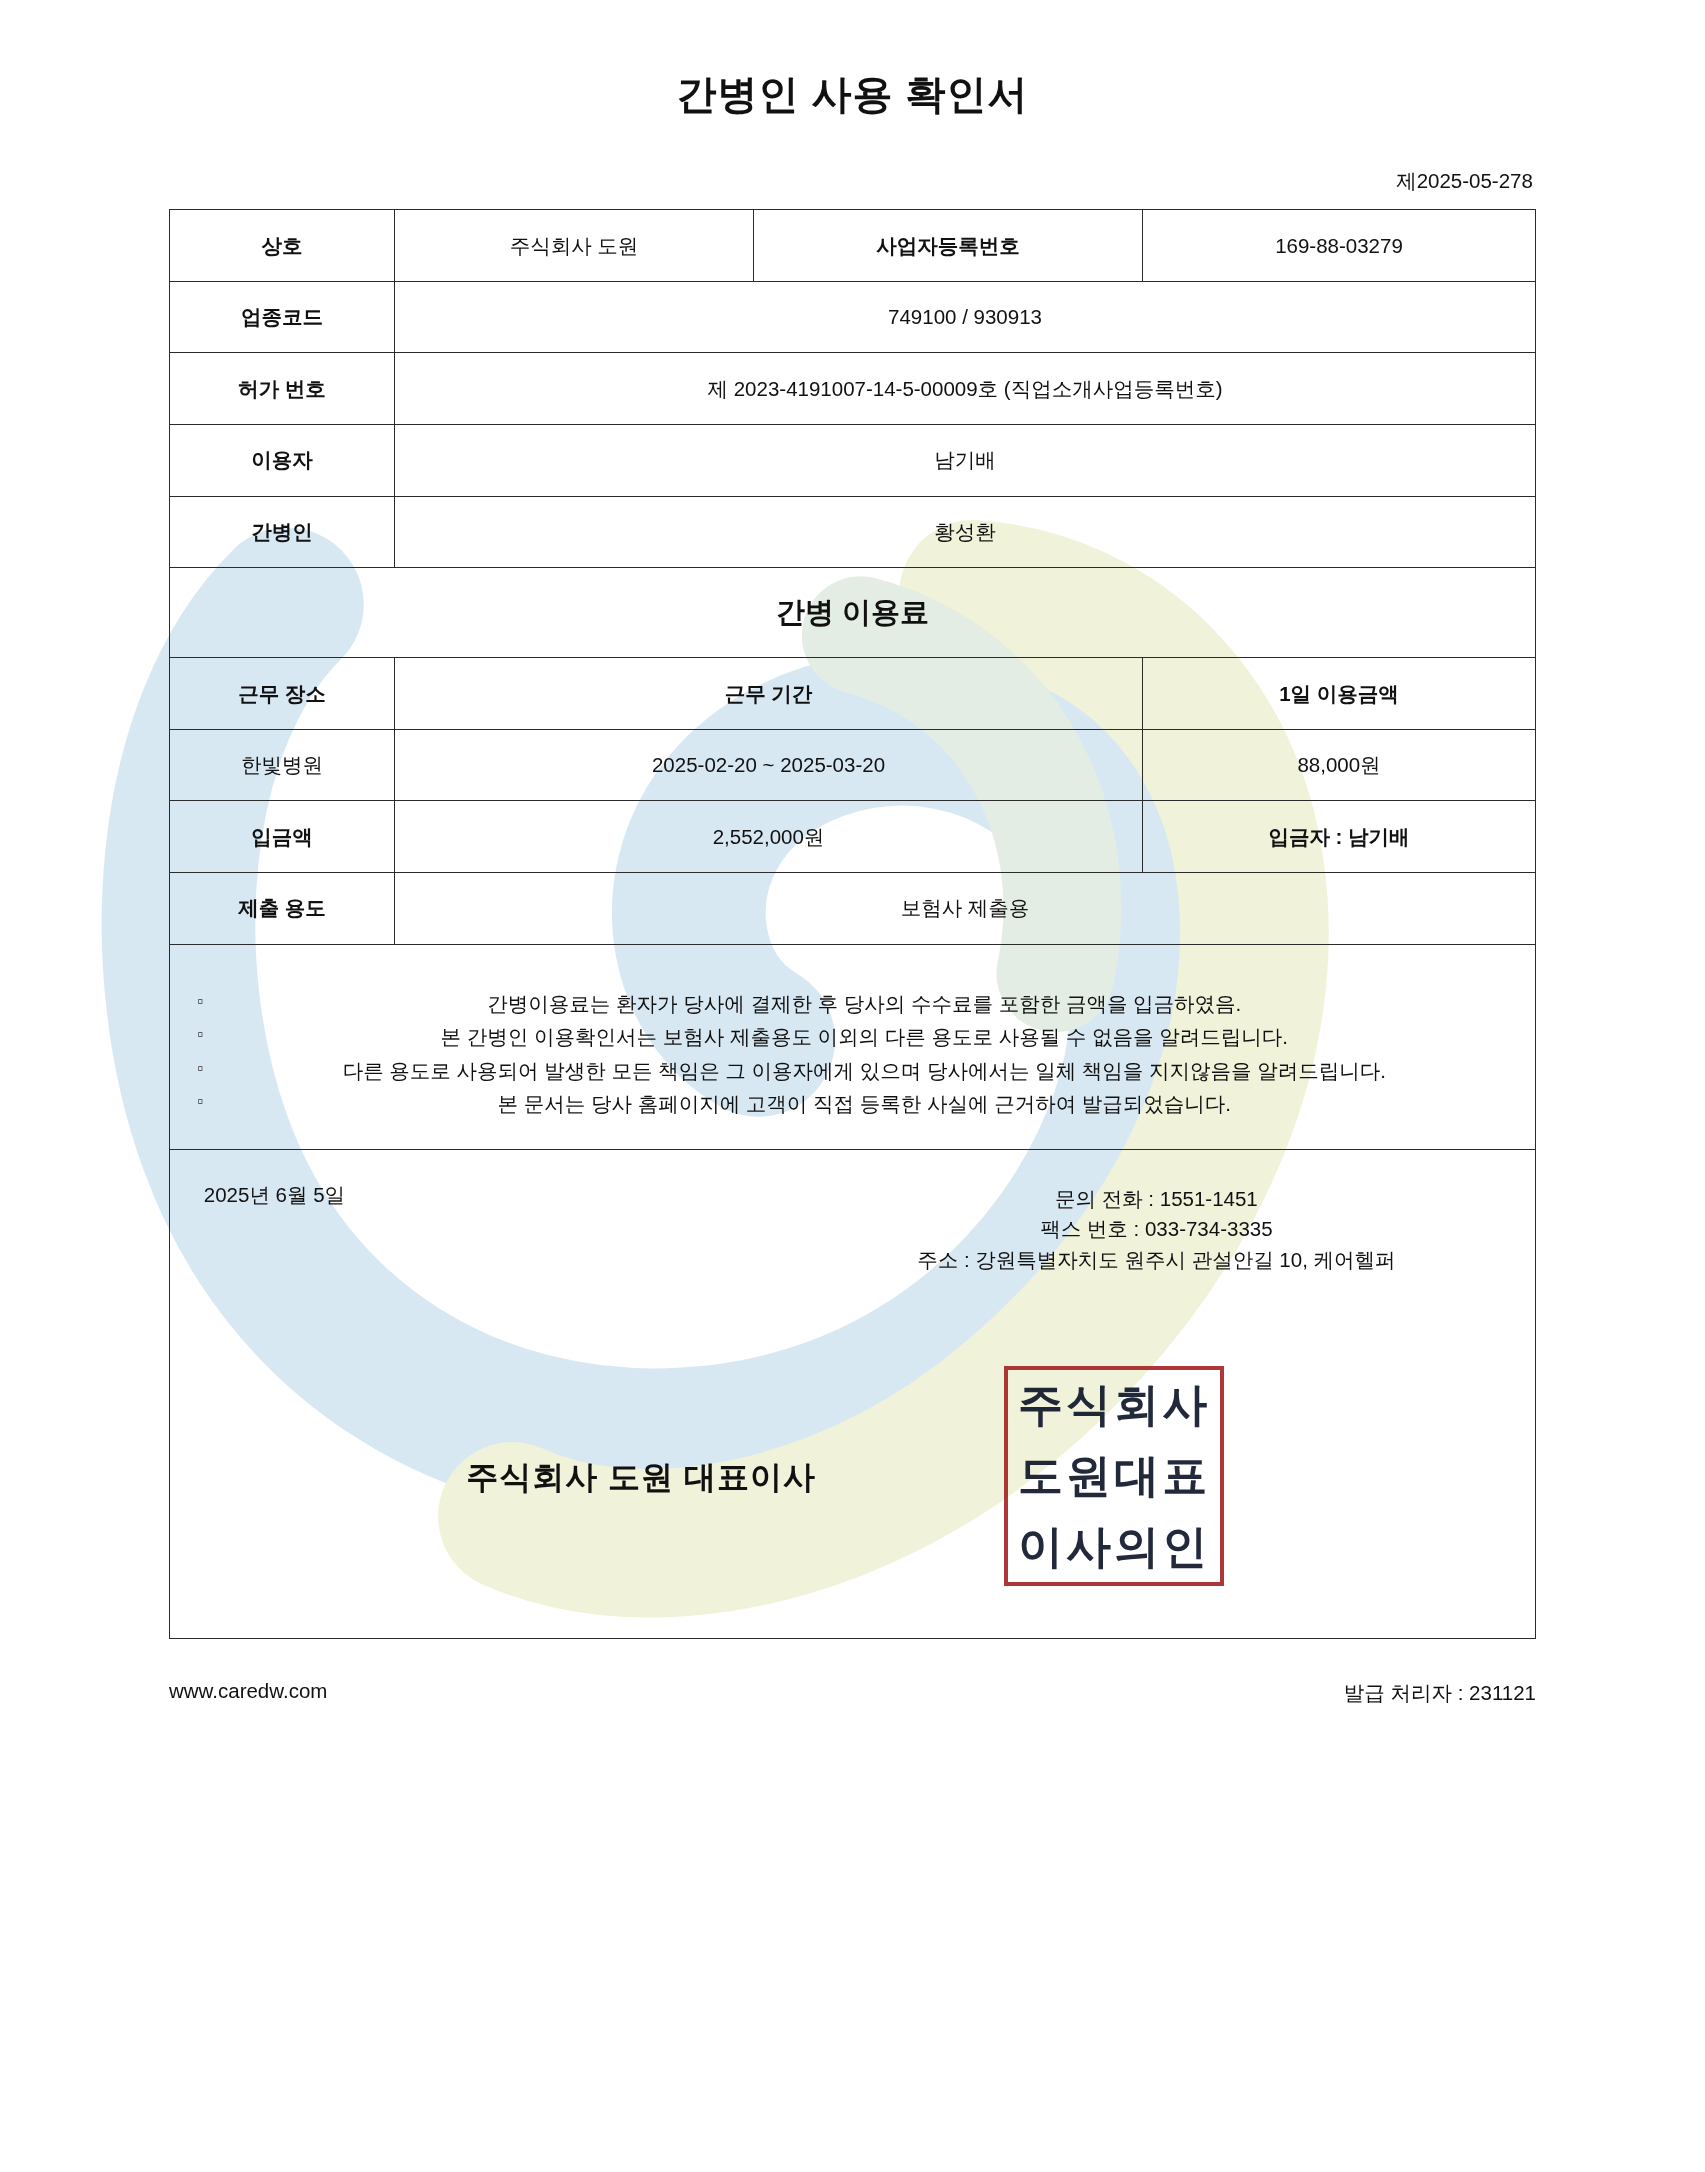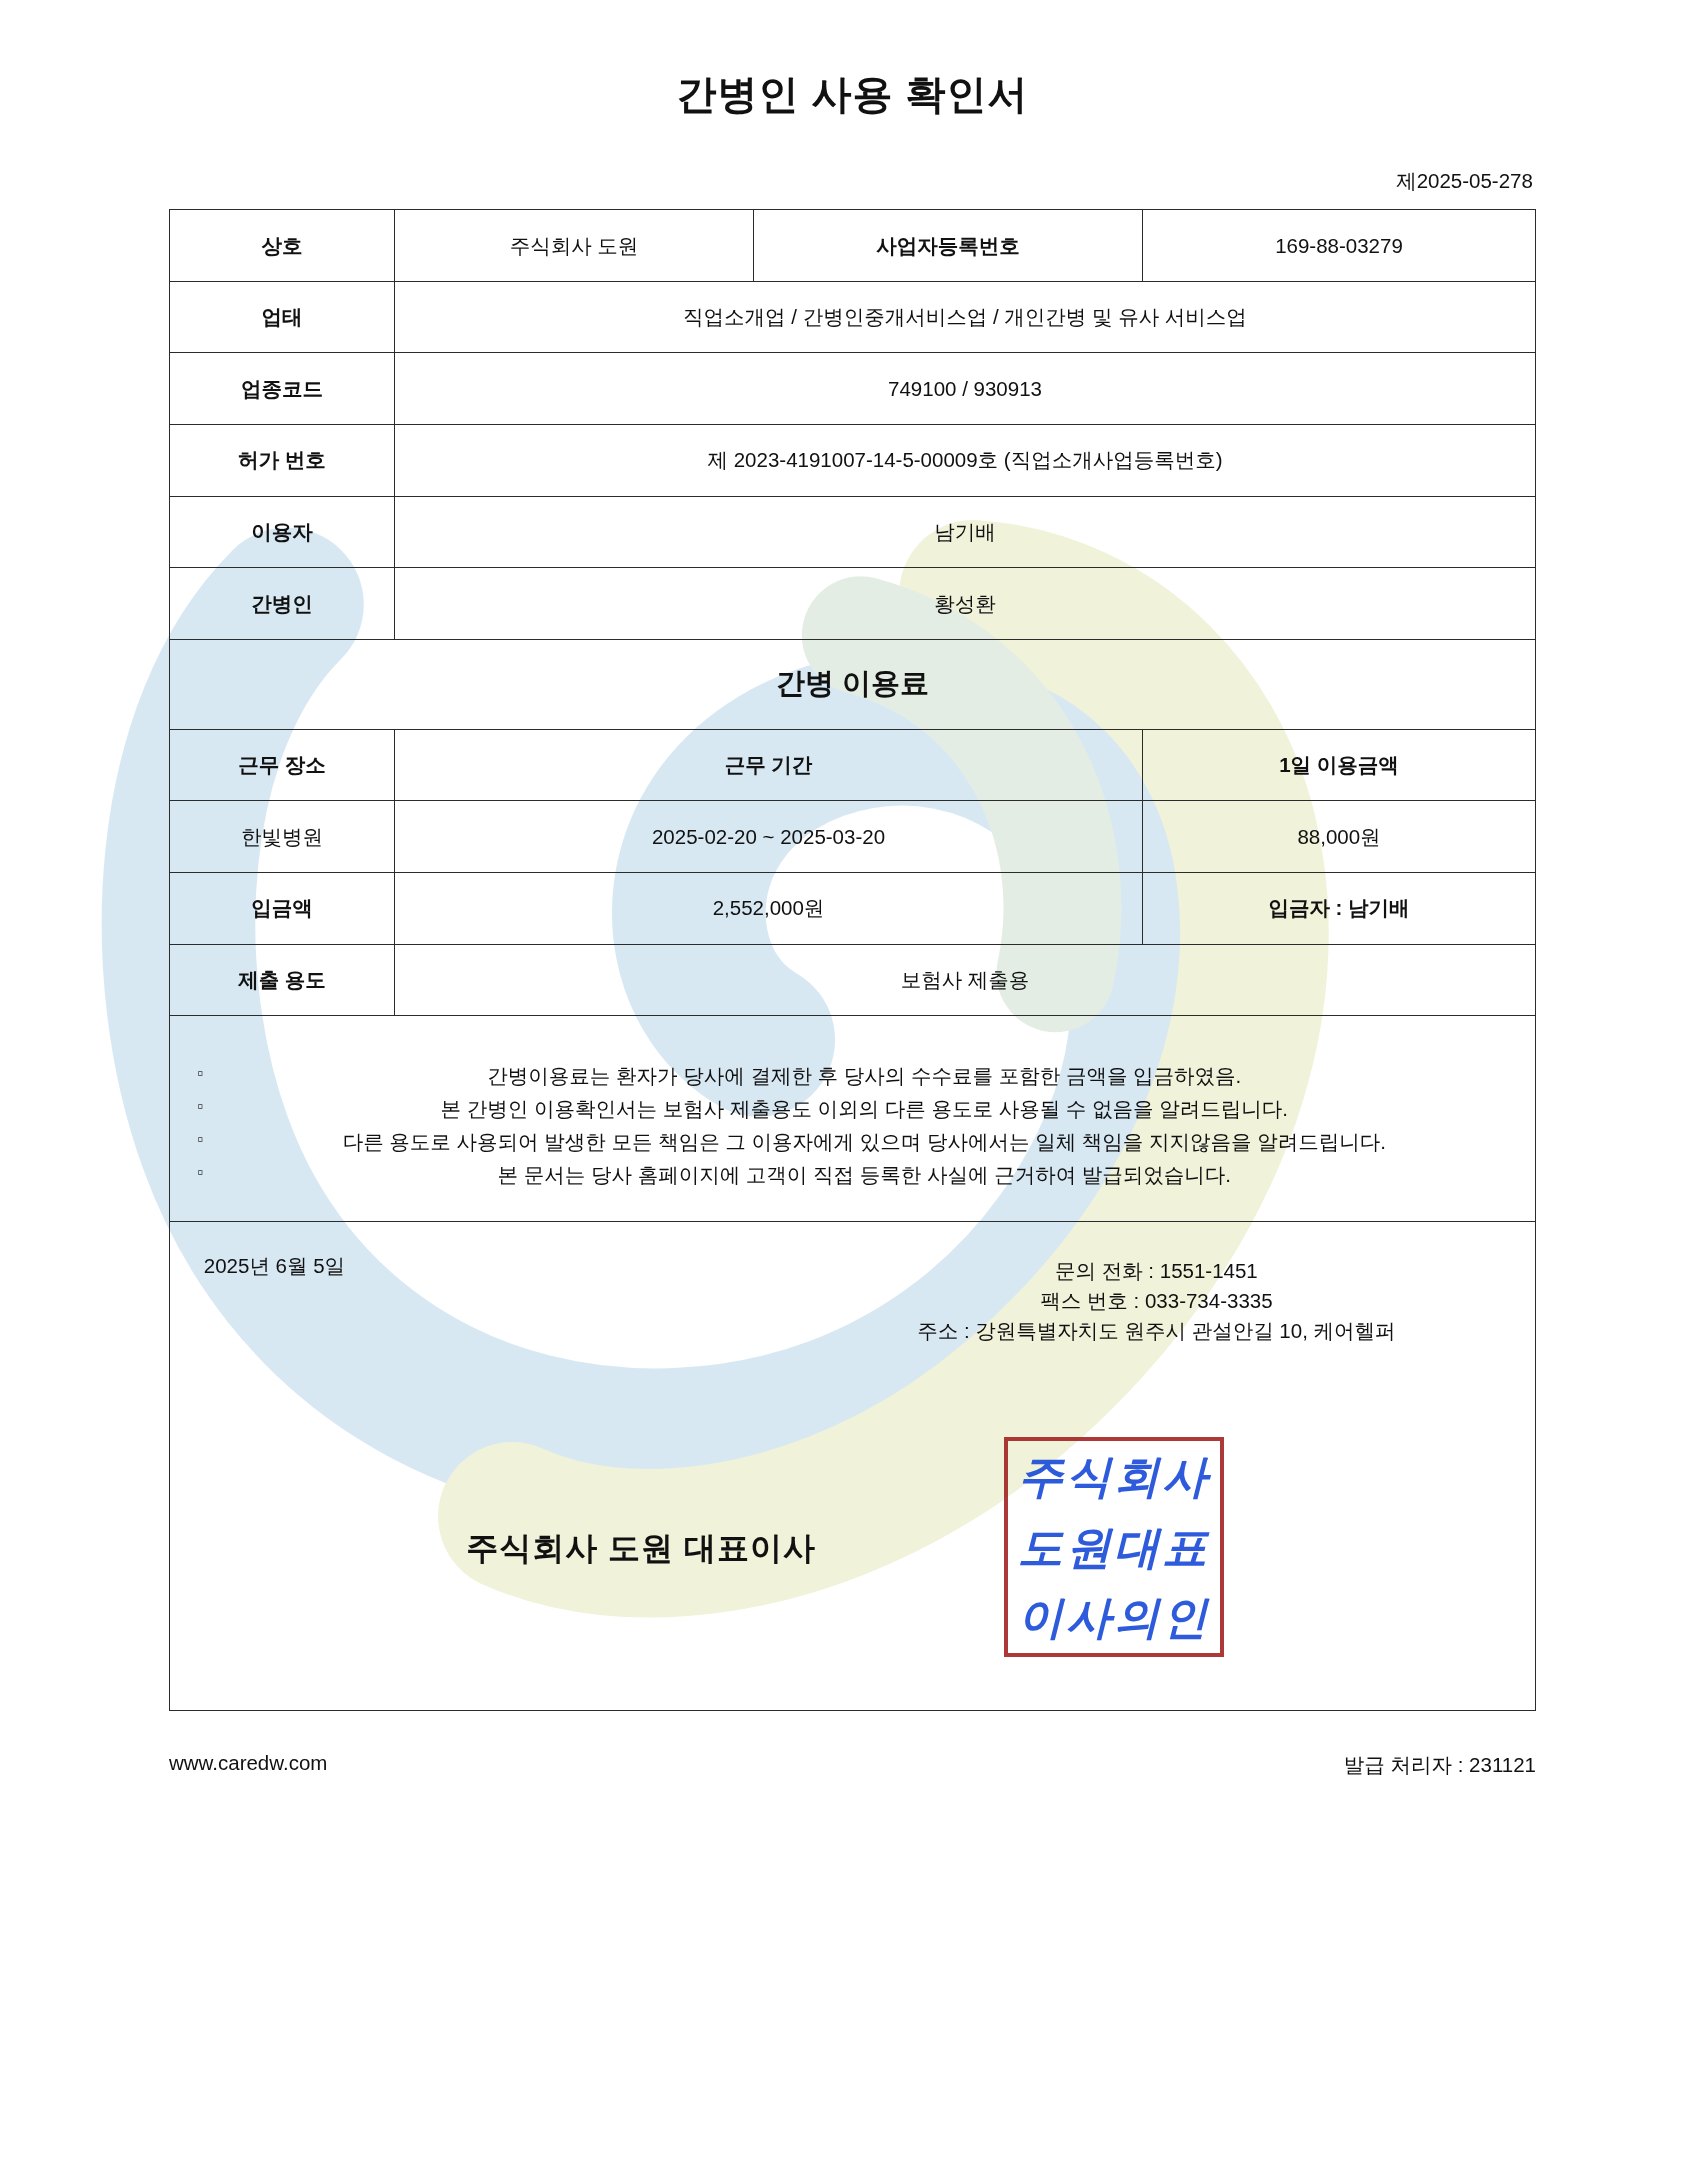--- a/index.html
+++ b/index.html
@@ -148,23 +148,22 @@
     width: 220px;
     height: 220px;
   }
   .stamp-box {
     width: 100%;
     height: 100%;
     border: 4.6px solid #a62828;
     box-sizing: border-box;
     display: grid;
     grid-template-rows: 1fr 1fr 1fr;
-    color: #1d4ed8;
+    color: #0f172a;
     opacity: .92;
-    font-style: italic;
   }
   .stamp-row {
     display: flex;
     align-items: center;
     justify-content: center;
     font-size: 45px;
     font-weight: bold;
     letter-spacing: 3.1px;
     line-height: 1;
   }
@@ -202,24 +201,20 @@
       <col style="width:359px">
       <col style="width:389px">
       <col style="width:393px">
     </colgroup>
     <tbody>
       <tr>
         <td class="lbl">상호</td>
         <td class="val">주식회사 도원</td>
         <td class="val-right-lbl">사업자등록번호</td>
         <td class="val">169-88-03279</td>
-      </tr>
-      <tr>
-        <td class="lbl">업태</td>
-        <td class="val" colspan="3">직업소개업 / 간병인중개서비스업 / 개인간병 및 유사 서비스업</td>
       </tr>
       <tr>
         <td class="lbl">업종코드</td>
         <td class="val" colspan="3">749100 / 930913</td>
       </tr>
       <tr>
         <td class="lbl">허가 번호</td>
         <td class="val" colspan="3">제 2023-4191007-14-5-00009호 (직업소개사업등록번호)</td>
       </tr>
       <tr>

